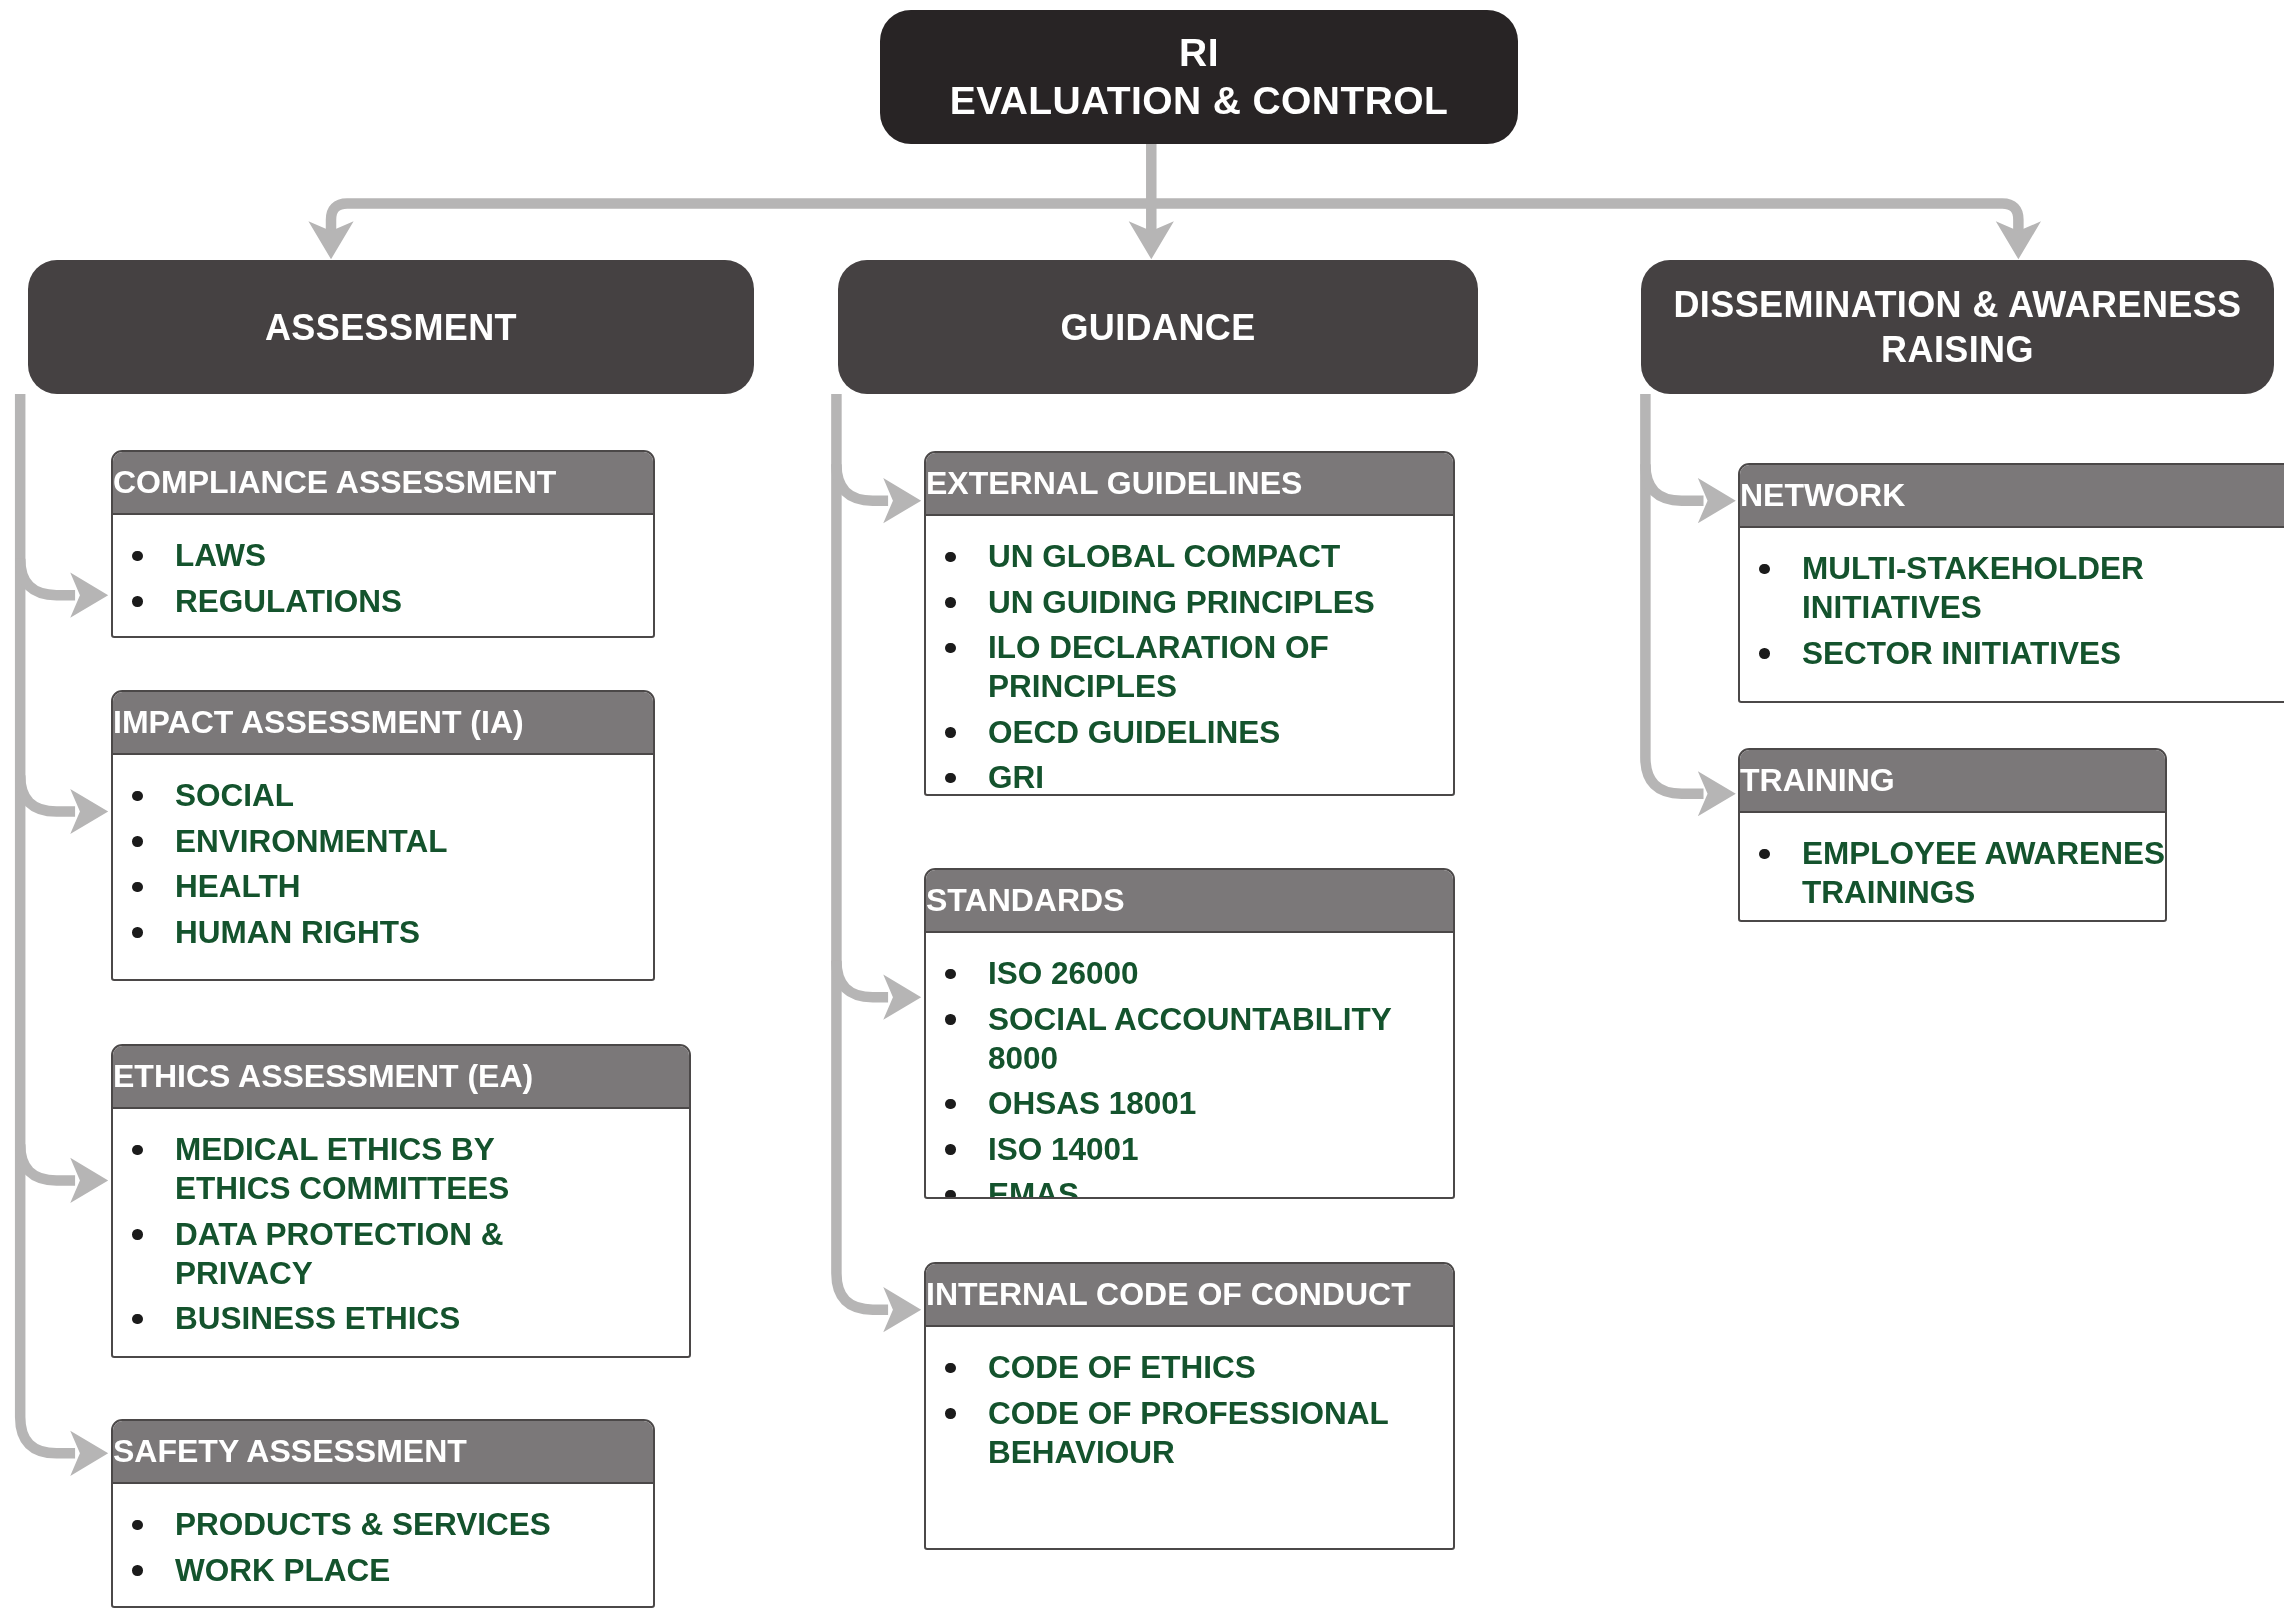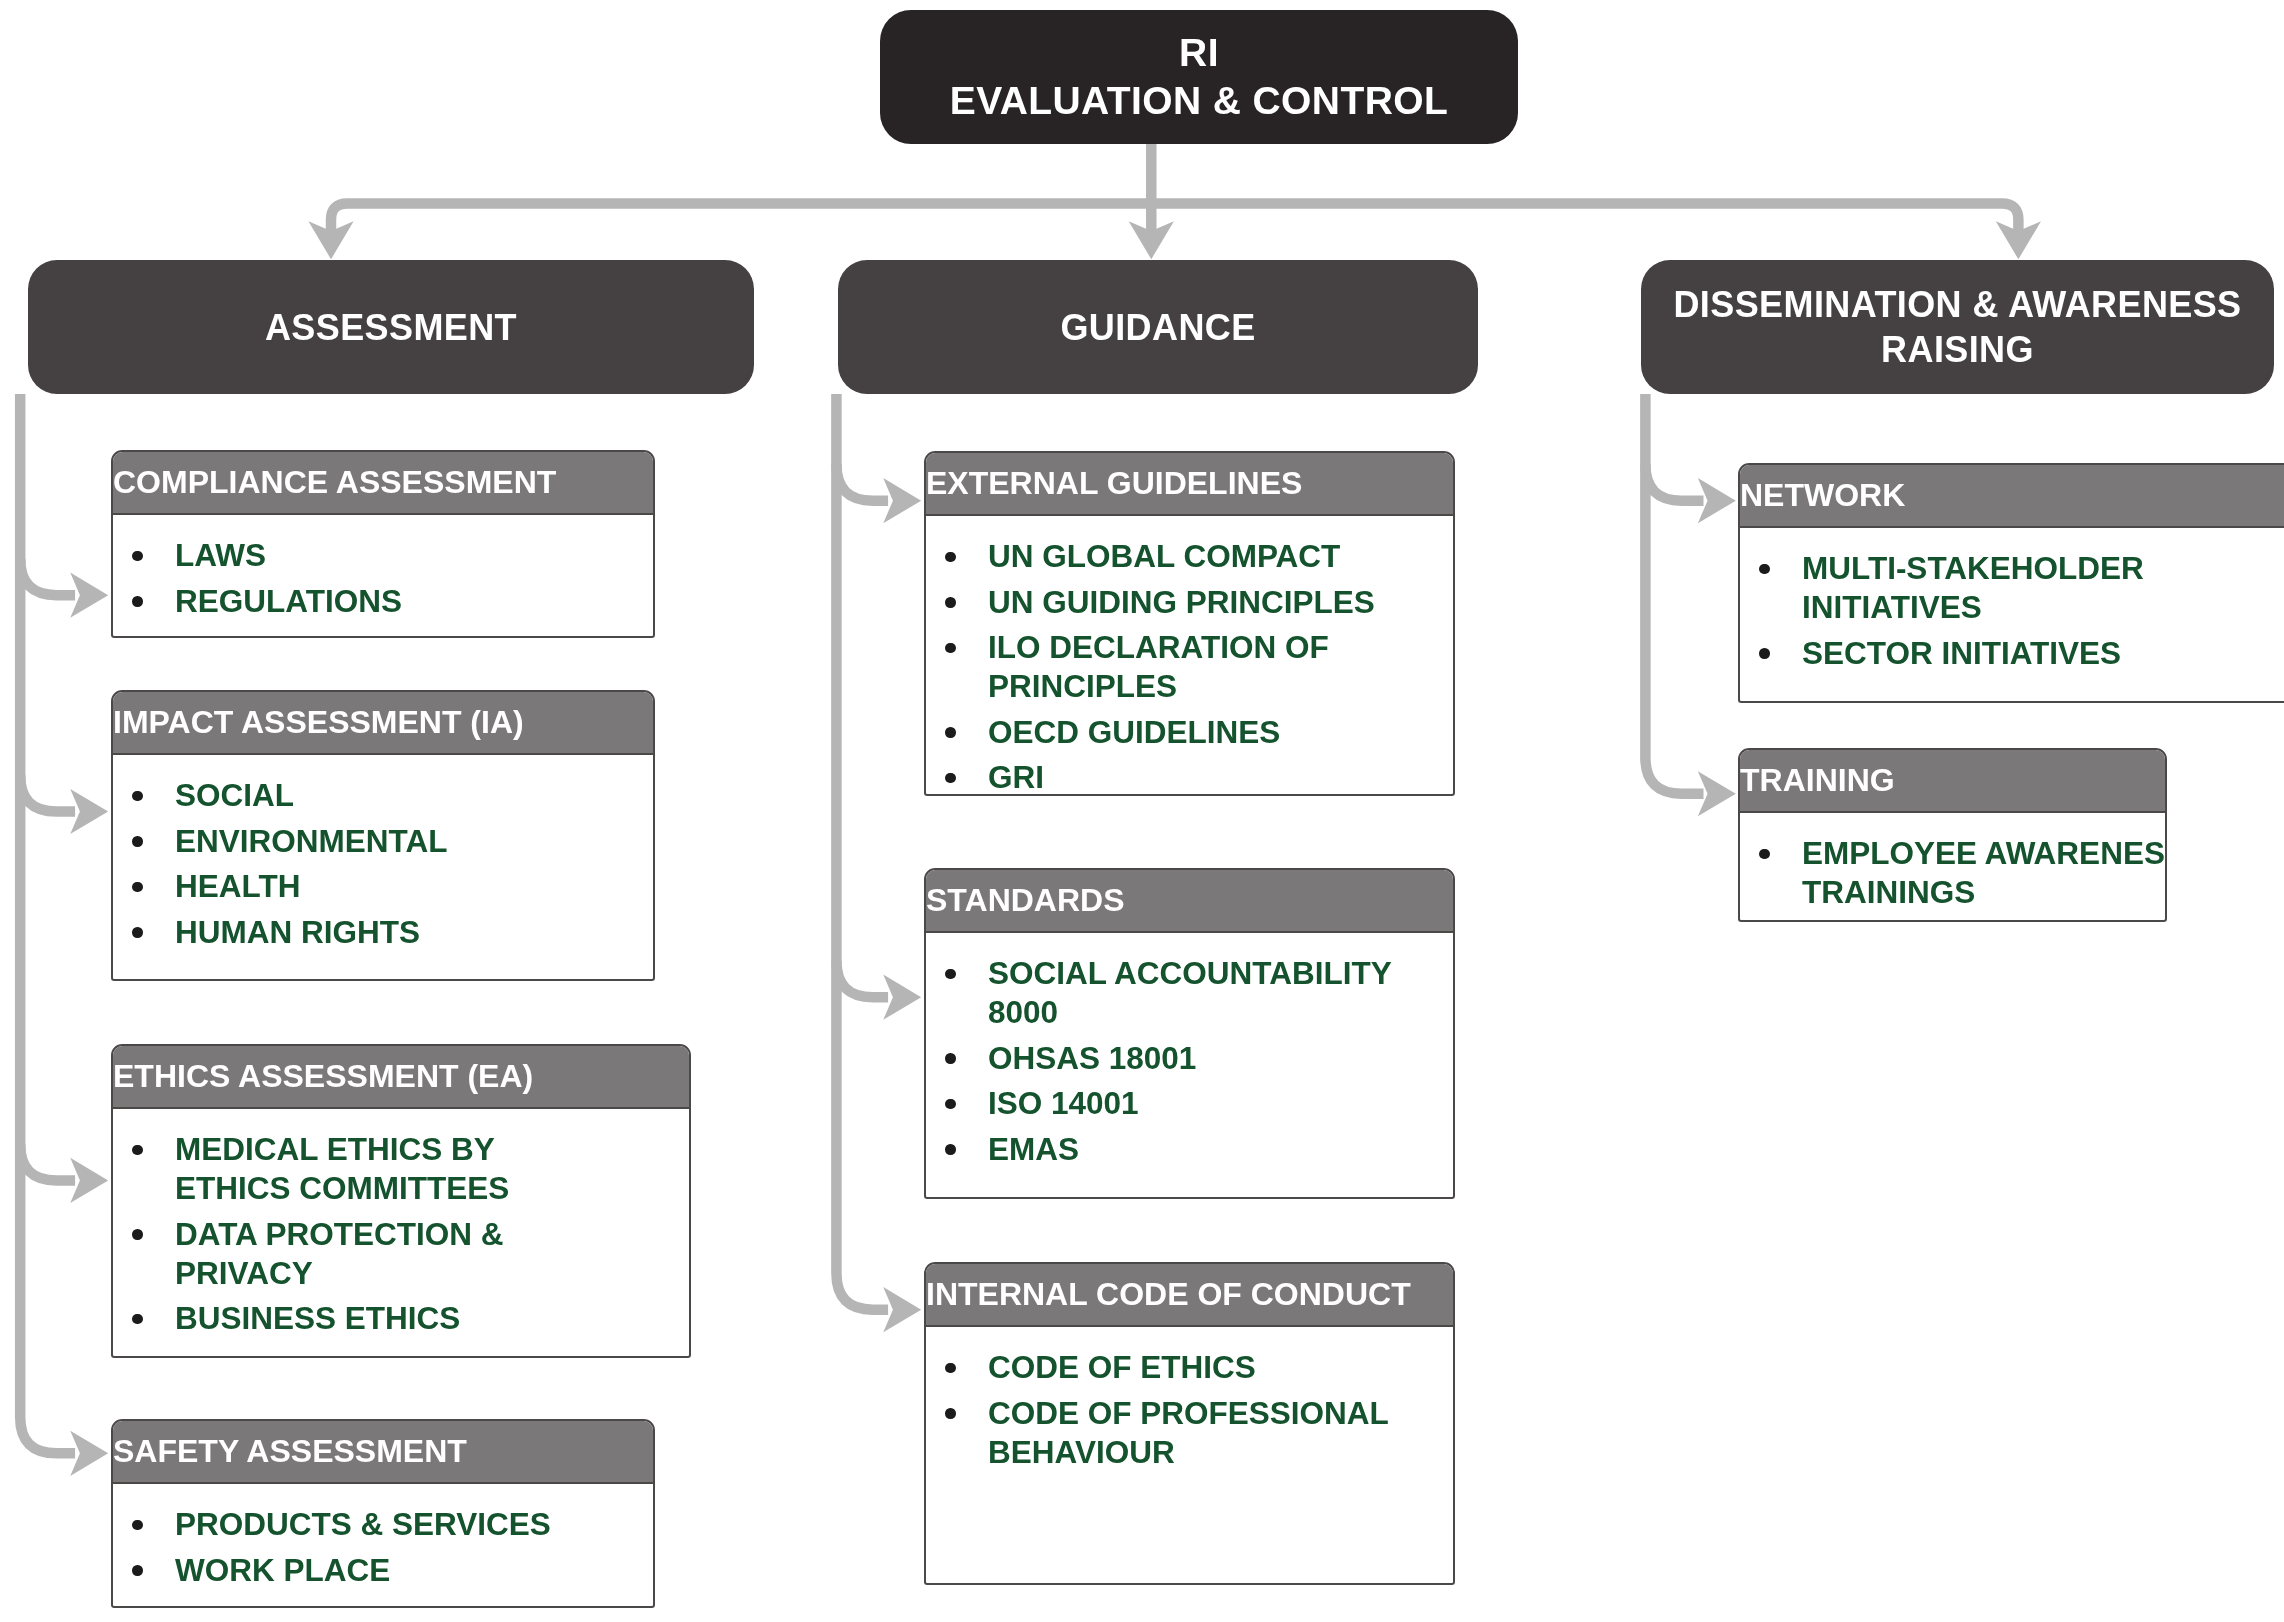--- a/index.html
+++ b/index.html
@@ -71,21 +71,21 @@
   }
 
   
   #b-compliance{left:111px;top:450px;width:544px;height:188px;}
   #b-impact{left:111px;top:690px;width:544px;height:291px;}
   #b-ethics{left:111px;top:1044px;width:580px;height:314px;}
   #b-safety{left:111px;top:1419px;width:544px;height:189px;}
   
   #b-external{left:924px;top:451px;width:531px;height:345px;}
   #b-standards{left:924px;top:860px;width:531px;height:331px;margin-top:8px;}
-  #b-internal{left:924px;top:1262px;width:531px;height:323px;}
+  #b-internal{left:924px;top:1262px;width:531px;height:288px;}
   
   #b-network{left:1738px;top:463px;width:593px;height:240px;}
   #b-training{left:1738px;top:748px;width:429px;height:174px;}
 </style>
 </head>
 <body>
 
 <div class="canvas">
 
   <svg class="connectors" width="2284" height="1623" viewBox="0 0 2829 2010">
@@ -196,20 +196,21 @@
       <div class="item"><span class="txt">OECD GUIDELINES</span></div>
       <div class="item"><span class="txt">GRI</span></div>
     </div>
   </div>
 
   <div class="sub-box" id="b-standards">
     <div class="hdr">
         <span>STANDARDS</span>
       </div>
     <div class="bdy">
+      <div class="item"><span class="txt">ISO 26000</span></div>
       <div class="item"><span class="txt">SOCIAL ACCOUNTABILITY
 8000</span></div>
       <div class="item"><span class="txt">OHSAS 18001</span></div>
       <div class="item"><span class="txt">ISO 14001</span></div>
       <div class="item"><span class="txt">EMAS</span></div>
     </div>
   </div>
 
   <div class="sub-box" id="b-internal">
     <div class="hdr">

